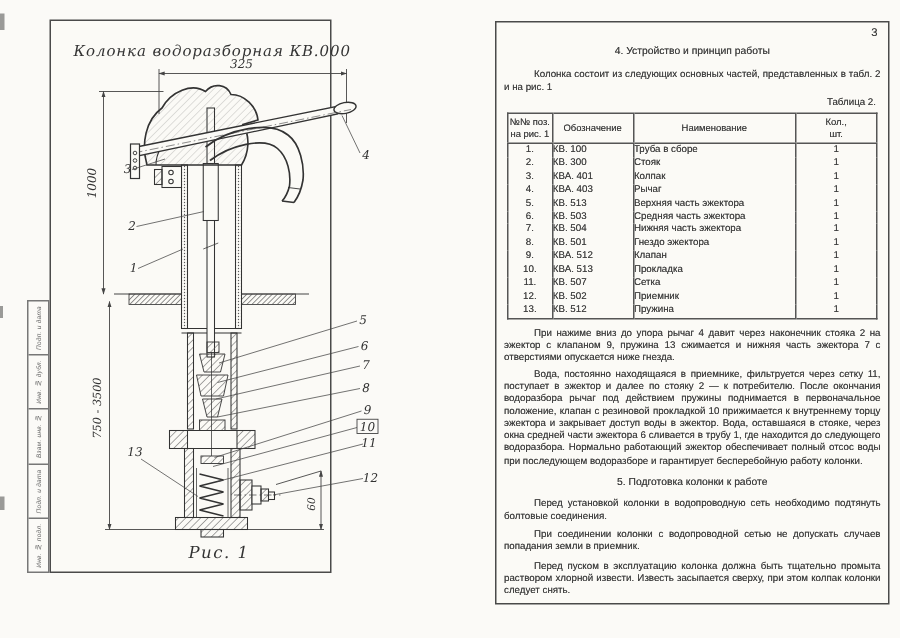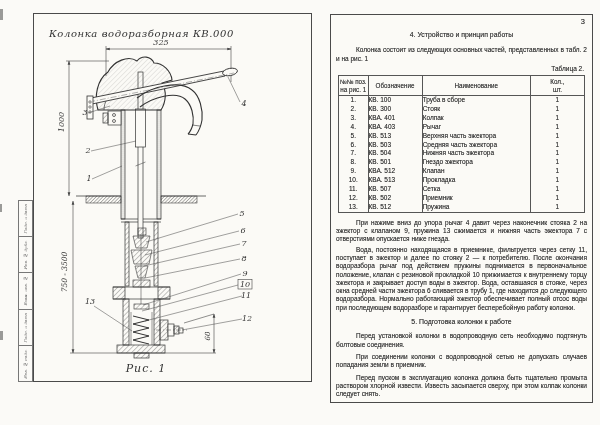--- a/index.html
+++ b/index.html
@@ -1,21 +1,21 @@
 <!DOCTYPE html>
 <html><head>
 <meta charset="utf-8">
 <style>
   html,body{margin:0;padding:0;background:#fbfaf7;}
   #screen{position:relative;width:600px;height:425px;background:#fbfaf7;overflow:hidden;
           font-family:"Liberation Sans",sans-serif;color:#3c3c3c;}
   
   .smudge{position:absolute;background:#4a4a4a;opacity:.55;}
   
-  #left-page{position:absolute;left:33px;top:13px;width:279px;height:369px;
+  #left-page{position:absolute;left:33px;top:13px;width:188px;height:369px;
              border:1.2px solid #4a4a4a;background:#fbfaf6;box-sizing:border-box;}
   #margin-strip{position:absolute;left:18px;top:200px;width:15px;height:182px;
                 border:1px solid #777;box-sizing:border-box;display:flex;flex-direction:column;}
   #margin-strip .cell{flex:1;border-bottom:1px solid #777;display:flex;align-items:center;justify-content:center;overflow:hidden;}
   #margin-strip .cell:last-child{border-bottom:none;}
   #margin-strip span{writing-mode:vertical-rl;transform:rotate(180deg);font-size:4.3px;
                      color:#666;letter-spacing:.2px;white-space:nowrap;font-style:italic;}
   svg text{font-family:"DejaVu Serif",serif;font-style:italic;fill:#333;}
   
   #right-page{position:absolute;left:330px;top:14px;width:263px;height:389px;

